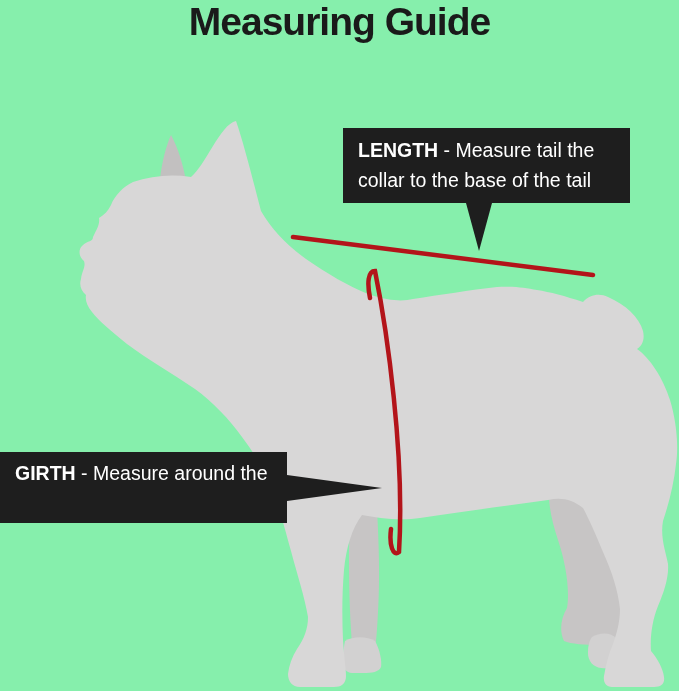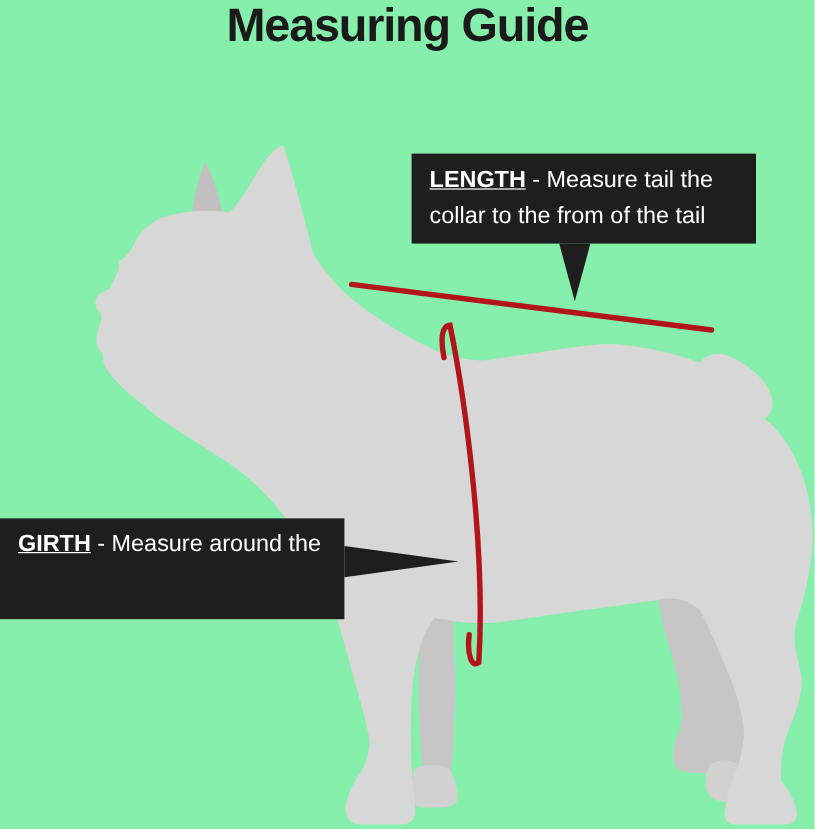--- a/index.html
+++ b/index.html
@@ -26,23 +26,23 @@
     position: absolute;
     background: #1e1e1e;
     color: #ffffff;
     box-sizing: border-box;
     padding: 7px 0 0 15px;
     font-size: 19.5px;
     line-height: 30px;
     font-weight: 400;
   }
   .callout .callout-line { white-space: nowrap; }
-  .callout strong { font-weight: 700; text-decoration: underline; }
+  .callout strong { font-weight: 700; }
   .callout-length { left: 343px; top: 128px; width: 287px; height: 75px; }
-  .callout-girth  { left: 0px;   top: 432px; width: 287px; height: 84px; padding-top: 6px; }
+  .callout-girth  { left: 0px;   top: 452px; width: 287px; height: 71px; padding-top: 6px; }
   .pointer-down {
     position: absolute;
     left: 123px; top: 100%;
     width: 0; height: 0;
     border-left: 13px solid transparent;
     border-right: 13px solid transparent;
     border-top: 48px solid #1e1e1e;
   }
   .pointer-right {
     position: absolute;
@@ -134,21 +134,21 @@
 
     <path fill="none" stroke="#b3141a" stroke-width="4.5" stroke-linecap="round" d="M 293 237 L 593 275"></path>
   </svg>
 
   <div class="callout callout-length">
     <div class="callout-line">
       <strong>LENGTH</strong>
       <span>- Measure tail the</span>
     </div>
     <div class="callout-line">
-      <span>collar to the from of the tail</span>
+      <span>collar to the base of the tail</span>
     </div>
     <div class="pointer-down"></div>
   </div>
 
   <div class="callout callout-girth">
     <div class="callout-line">
       <strong>GIRTH</strong>
       <span>- Measure around the</span>
     </div>
     <div class="pointer-right"></div>

